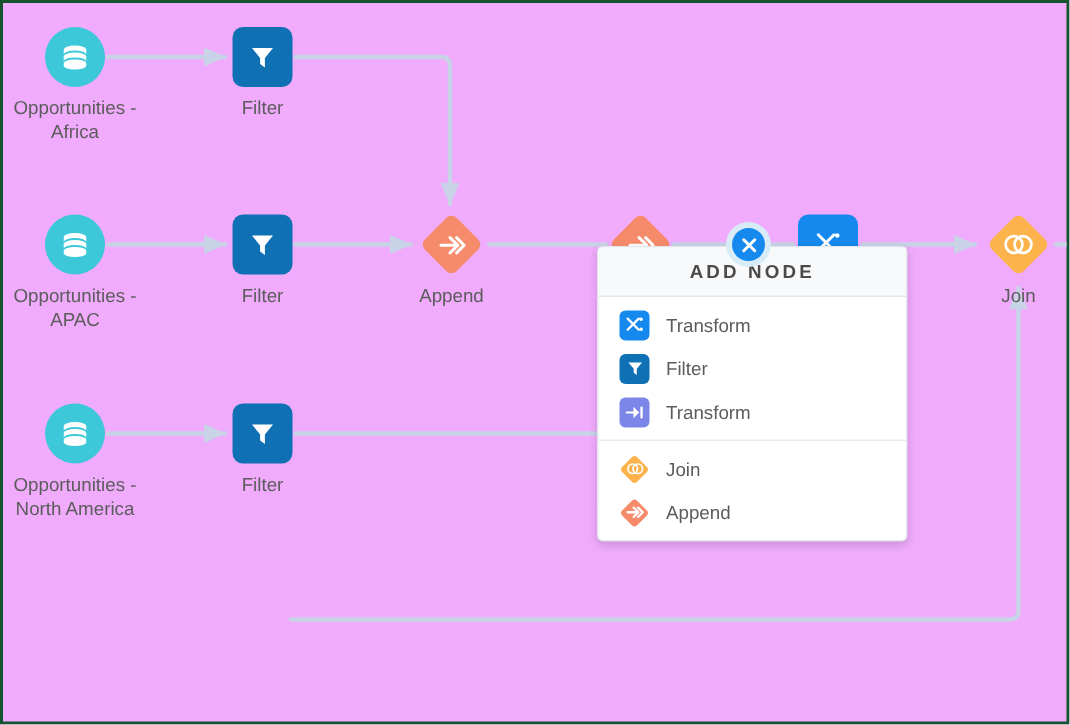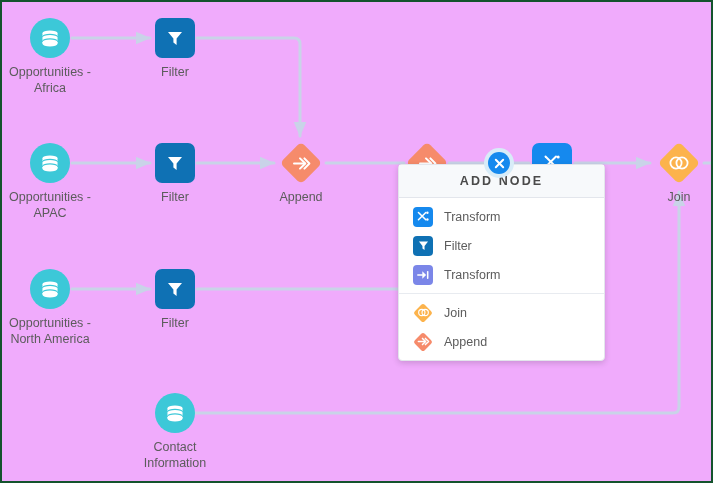--- a/index.html
+++ b/index.html
@@ -265,37 +265,20 @@
 
   <div class="node" style="left:153px;top:267px;">
     <div class="node-shape blue-sq">
       <svg width="20" height="20" viewBox="0 0 20 20" aria-hidden="true">
         <path d="M3 4 H17 L11.6 10.6 V17 L8.4 14.6 V10.6 Z" fill="#ffffff"></path>
       </svg>
     </div>
     <div class="node-label" style="top:46px;">Filter</div>
   </div>
 
-  <div class="node" style="left:153px;top:391px;">
-    <div class="node-shape ds-circle">
-      <svg width="22" height="22" viewBox="0 0 22 22" aria-hidden="true">
-        <ellipse cx="11" cy="6" rx="7.5" ry="2.6" fill="#ffffff"></ellipse>
-        <rect x="3.5" y="6" width="15" height="3.2" fill="#ffffff"></rect>
-        <ellipse cx="11" cy="9.3" rx="7.5" ry="2.6" fill="#3cc8d8"></ellipse>
-        <ellipse cx="11" cy="10.6" rx="7.5" ry="2.6" fill="#ffffff"></ellipse>
-        <rect x="3.5" y="10.6" width="15" height="3.2" fill="#ffffff"></rect>
-        <ellipse cx="11" cy="13.9" rx="7.5" ry="2.6" fill="#3cc8d8"></ellipse>
-        <ellipse cx="11" cy="15.2" rx="7.5" ry="2.6" fill="#ffffff"></ellipse>
-        <rect x="3.5" y="15.2" width="15" height="1.6" fill="#ffffff"></rect>
-        <ellipse cx="11" cy="16.8" rx="7.5" ry="2.6" fill="#ffffff"></ellipse>
-      </svg>
-    </div>
-    <div class="node-label" style="top:46px;">Contact
-Information</div>
-  </div>
 
   <div id="add-node-popup">
     <div id="popup-header">ADD NODE</div>
 
     <div class="popup-group">
 
       <div class="popup-item">
         <span class="popup-ico">
           <span class="sq" style="background:#1589ee;">
             <svg width="14" height="14" viewBox="0 0 20 20" aria-hidden="true">

